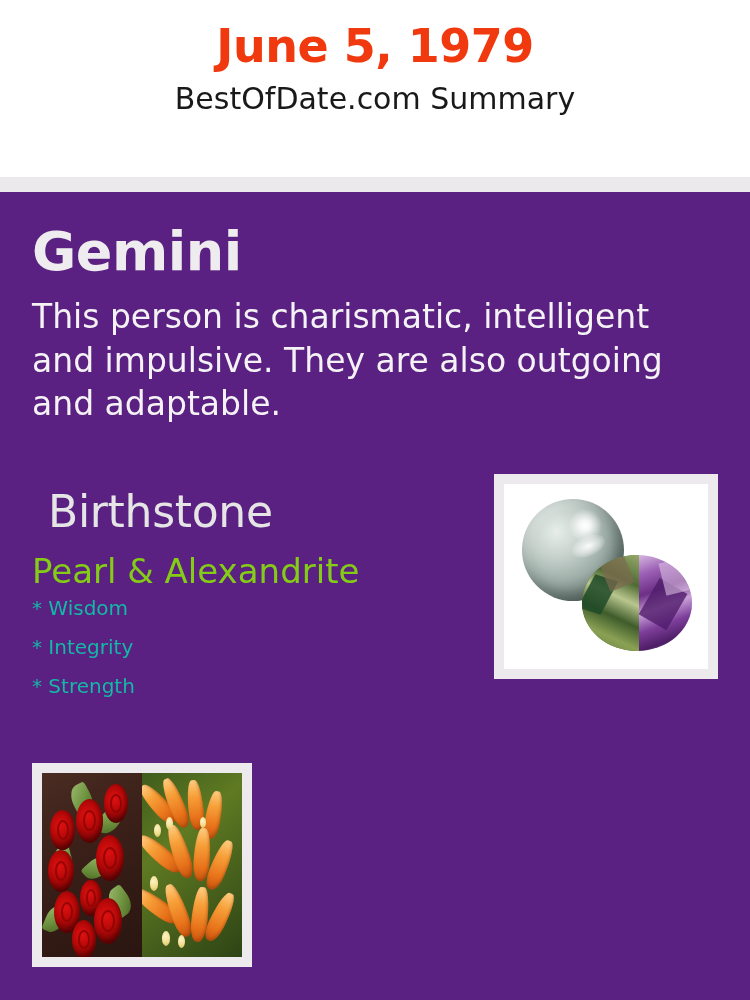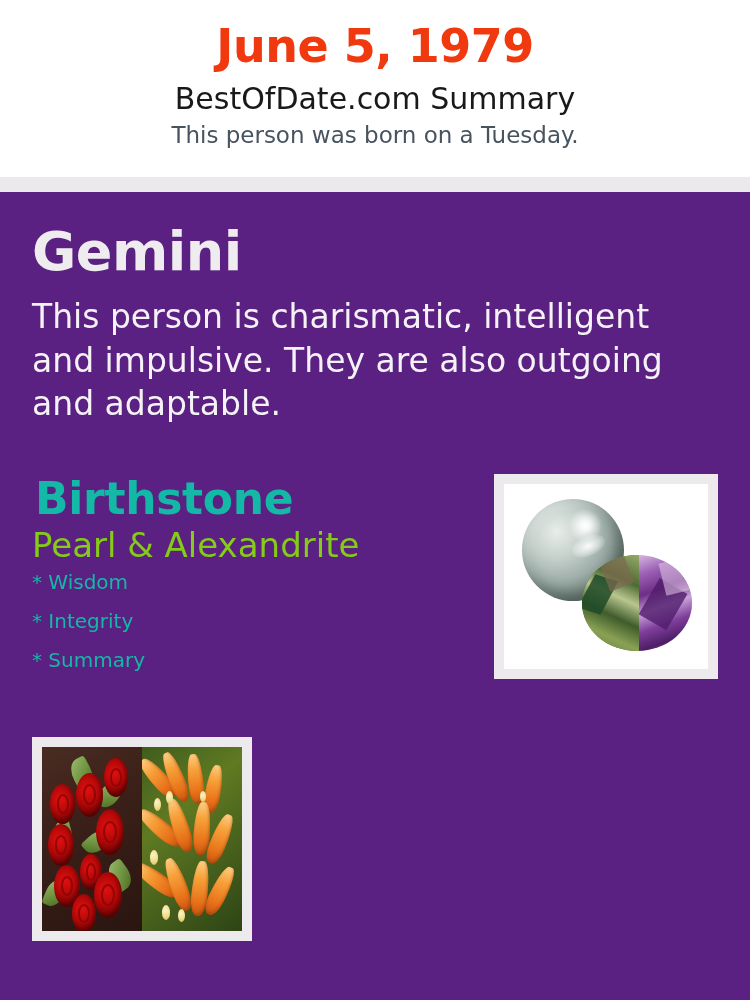--- a/index.html
+++ b/index.html
@@ -108,24 +108,24 @@
   .section {
     display: flex;
     align-items: flex-start;
   }
   .section-text {
     flex: 1 1 auto;
     min-width: 0;
   }
   .section-title {
     font-size: 44px;
-    font-weight: 700;
-    color: #14b8a6;
+    font-weight: 400;
+    color: #e5e5e5;
     line-height: 1.08;
-    margin: 3px;
+    margin: 16px;
     letter-spacing: -0.3px;
   }
   .section-subtitle {
     font-size: 34px;
     font-weight: 400;
     color: #84cc16;
     line-height: 1.12;
     margin: 2px 0 0 0;
   }
   .trait-list {
@@ -329,41 +329,40 @@
   }
 </style>
 </head>
 <body>
 
 <div class="card">
 
   <div class="header">
     <div class="header-date">June 5, 1979</div>
     <div class="header-site">BestOfDate.com Summary</div>
-    <div class="header-weekday">This person was born on a Tuesday.</div>
   </div>
 
   <div class="header-rule"></div>
 
   <div class="body-panel">
 
     <div class="zodiac">
       <div class="zodiac-title">Gemini</div>
       <div class="zodiac-desc">This person is charismatic, intelligent and impulsive. They are also outgoing and adaptable.</div>
     </div>
 
     <div class="section birthstone-section">
 
       <div class="section-text">
         <div class="section-title">Birthstone</div>
         <div class="section-subtitle">Pearl &amp; Alexandrite</div>
         <ul class="trait-list">
           <li class="trait-item">* Wisdom</li>
           <li class="trait-item">* Integrity</li>
-          <li class="trait-item">* Summary</li>
+          <li class="trait-item">* Strength</li>
         </ul>
       </div>
 
       <div class="photo-frame">
         <div class="photo-inner">
           <div class="stone-canvas">
             <div class="pearl"></div>
             <div class="alexandrite">
               <div class="alex-left"></div>
               <div class="alex-right"></div>

